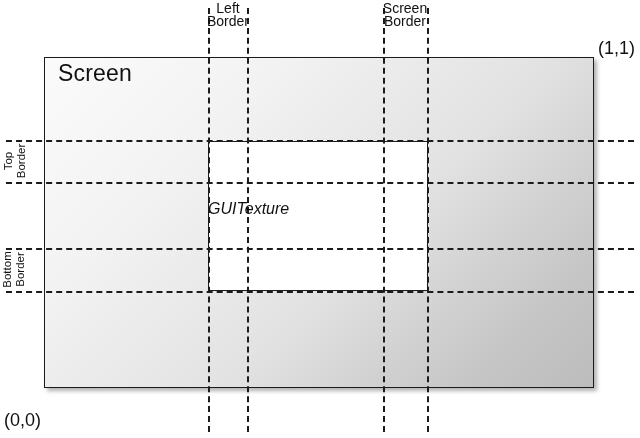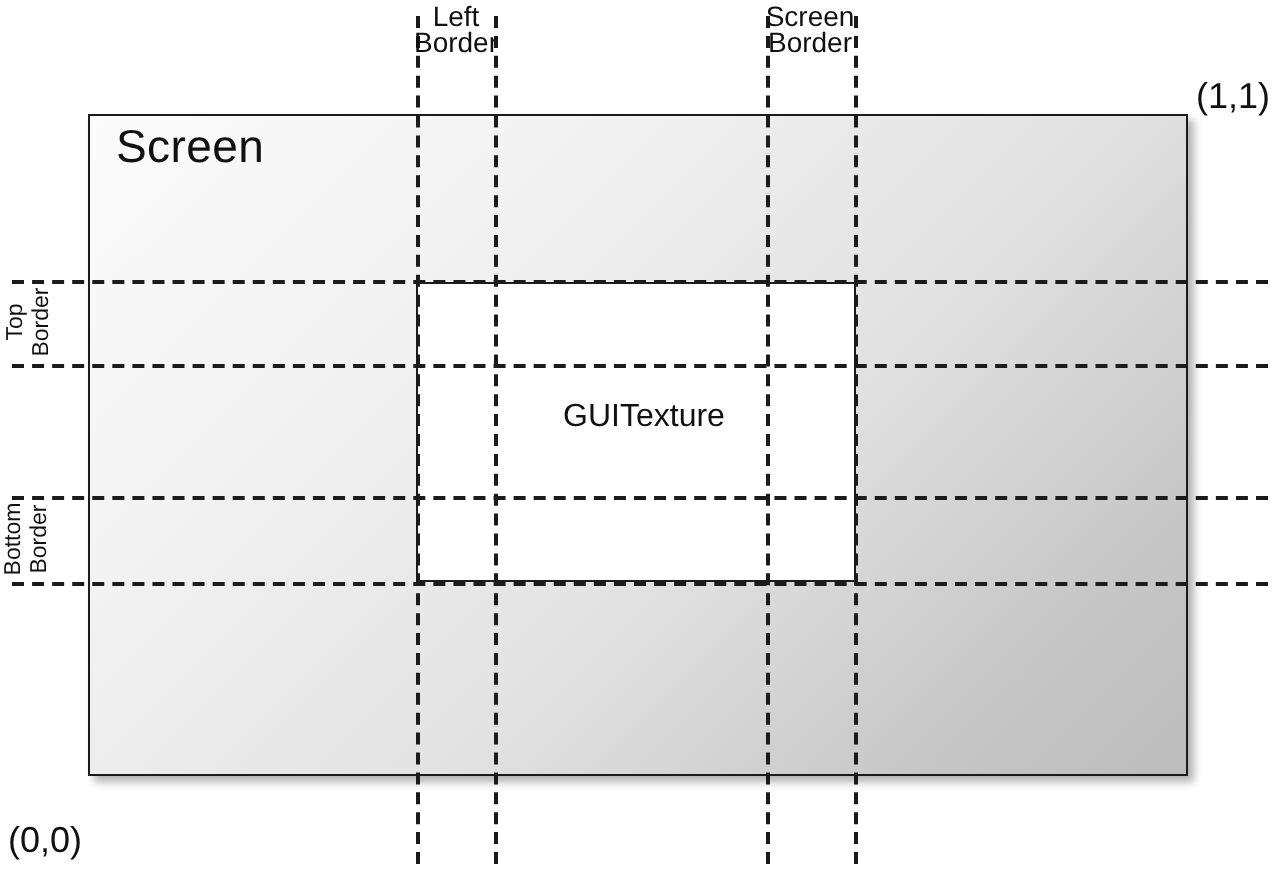--- a/index.html
+++ b/index.html
@@ -47,23 +47,23 @@
     height: 150px;
     background: #ffffff;
     border: 1.6px solid #1b1b1b;
     box-sizing: border-box;
   }
   .texture-label {
     position: absolute;
     left: 208px;
     top: 200px;
     width: 228px;
-    text-align: center;
     font-size: 16px;
     white-space: nowrap;
+    font-style: italic;
   }
 
   
   .vline {
     position: absolute;
     top: 8px;
     height: 424px;
     width: 0;
     border-left: 2.2px dashed #1b1b1b;
   }

